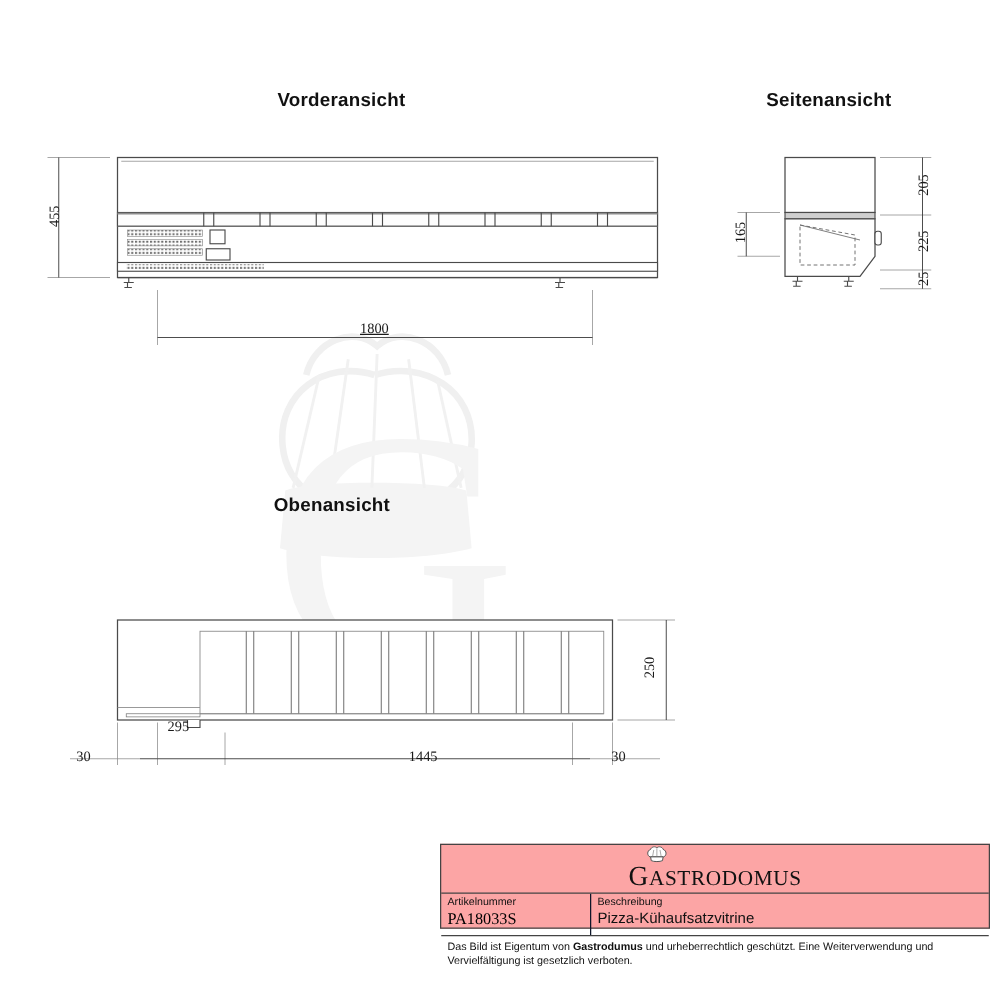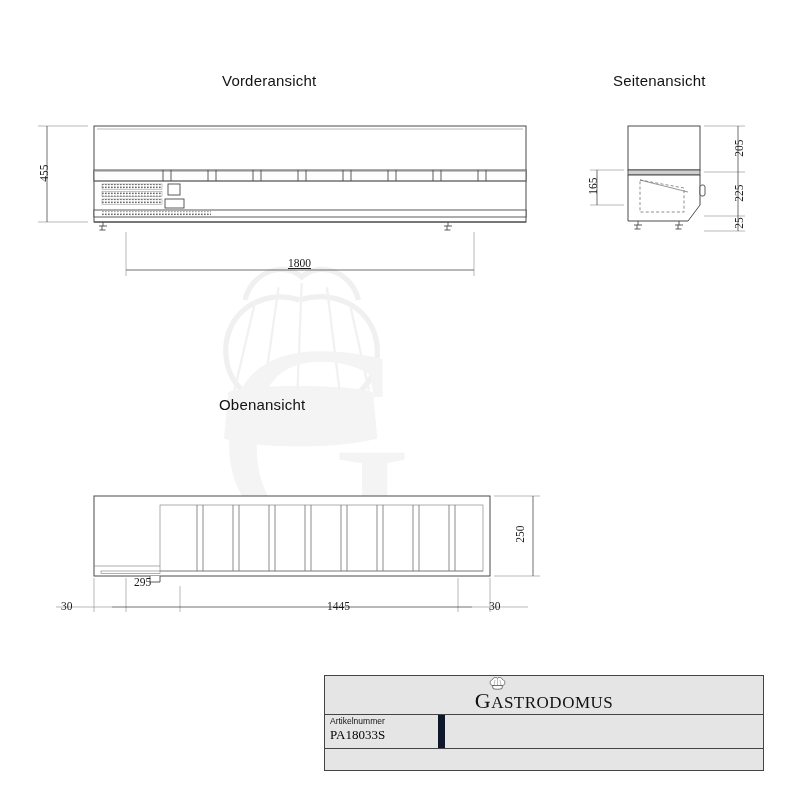--- a/index.html
+++ b/index.html
@@ -23,21 +23,21 @@
   }
   #drawing-svg {
     position: absolute;
     top: 0;
     left: 0;
     width: 800px;
     height: 800px;
   }
   .view-title {
     position: absolute;
-    font-weight: normal;
+    font-weight: bold;
     font-size: 15px;
     letter-spacing: .2px;
     color: #111;
     white-space: nowrap;
     user-select: none;
   }
   #title-vorderansicht { left: 222px; top: 72px; }
   #title-seitenansicht { left: 613px; top: 72px; }
   #title-obenansicht   { left: 219px; top: 396px; }
 
@@ -50,27 +50,27 @@
     user-select: none;
   }
   .dim-rot {
     transform: rotate(-90deg);
     transform-origin: center center;
   }
 
   
   #title-block {
     position: absolute;
-    left: 324px;
+    left: 352px;
     top: 675px;
     width: 440px;
-    height: 96px;
+    height: 68px;
     border: 1px solid #444;
     box-sizing: border-box;
-    background: #e5e5e5;
+    background: #fca5a5;
   }
   #tb-logo-row {
     height: 38px;
     border-bottom: 1px solid #444;
     display: flex;
     align-items: flex-end;
     justify-content: center;
     position: relative;
   }
   #brand-mark {
@@ -100,21 +100,21 @@
   }
   .tb-field {
     padding: 2px 5px 0 5px;
     box-sizing: border-box;
     display: flex;
     flex-direction: column;
     justify-content: flex-start;
   }
   #tb-field-artikelnummer {
     width: 120px;
-    border-right: 7px solid #0f172a;
+    border-right: 1px solid #0f172a;
   }
   #tb-field-beschreibung { flex: 1; }
   .tb-field-label {
     font-size: 8.5px;
     color: #111;
     line-height: 1.15;
   }
   #tb-artikelnummer-value {
     font-family: "Liberation Serif", serif;
     font-weight: normal;
@@ -365,17 +365,22 @@
         </svg>
         <div id="brand-name"><span class="cap">G</span><span>ASTRODOMUS</span></div>
       </div>
     </div>
 
     <div id="tb-fields-row">
       <div class="tb-field" id="tb-field-artikelnummer">
         <div class="tb-field-label">Artikelnummer</div>
         <div id="tb-artikelnummer-value">PA18033S</div>
       </div>
+      <div class="tb-field" id="tb-field-beschreibung">
+        <div class="tb-field-label">Beschreibung</div>
+        <div id="tb-beschreibung-value">Pizza-Kühaufsatzvitrine</div>
+      </div>
     </div>
 
+    <div id="tb-notice-row"><span>Das Bild ist Eigentum von </span><b>Gastrodumus</b><span> und urheberrechtlich geschützt. Eine Weiterverwendung und Vervielfältigung ist gesetzlich verboten.</span></div>
   </div>
 
 </div>
 
 </body></html>

